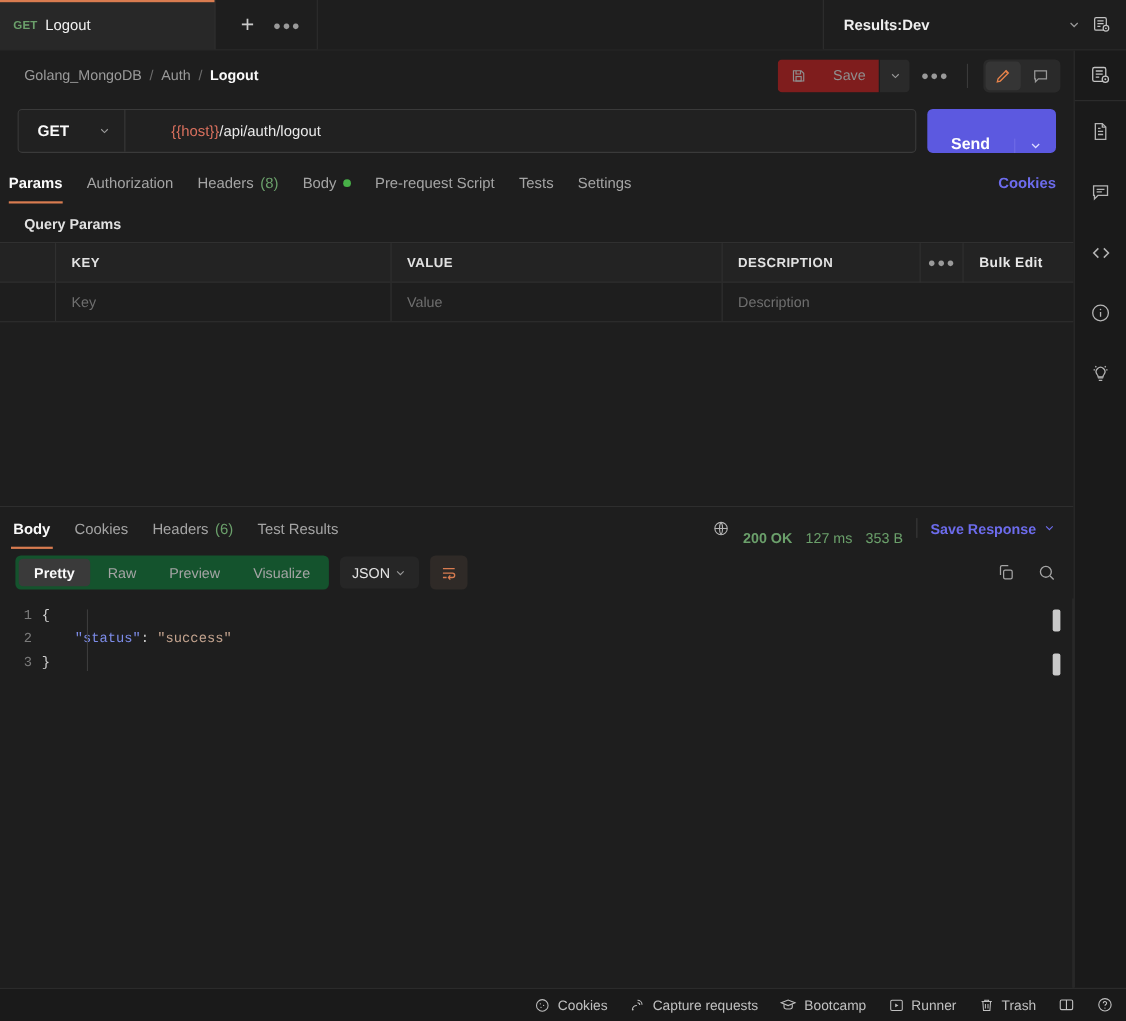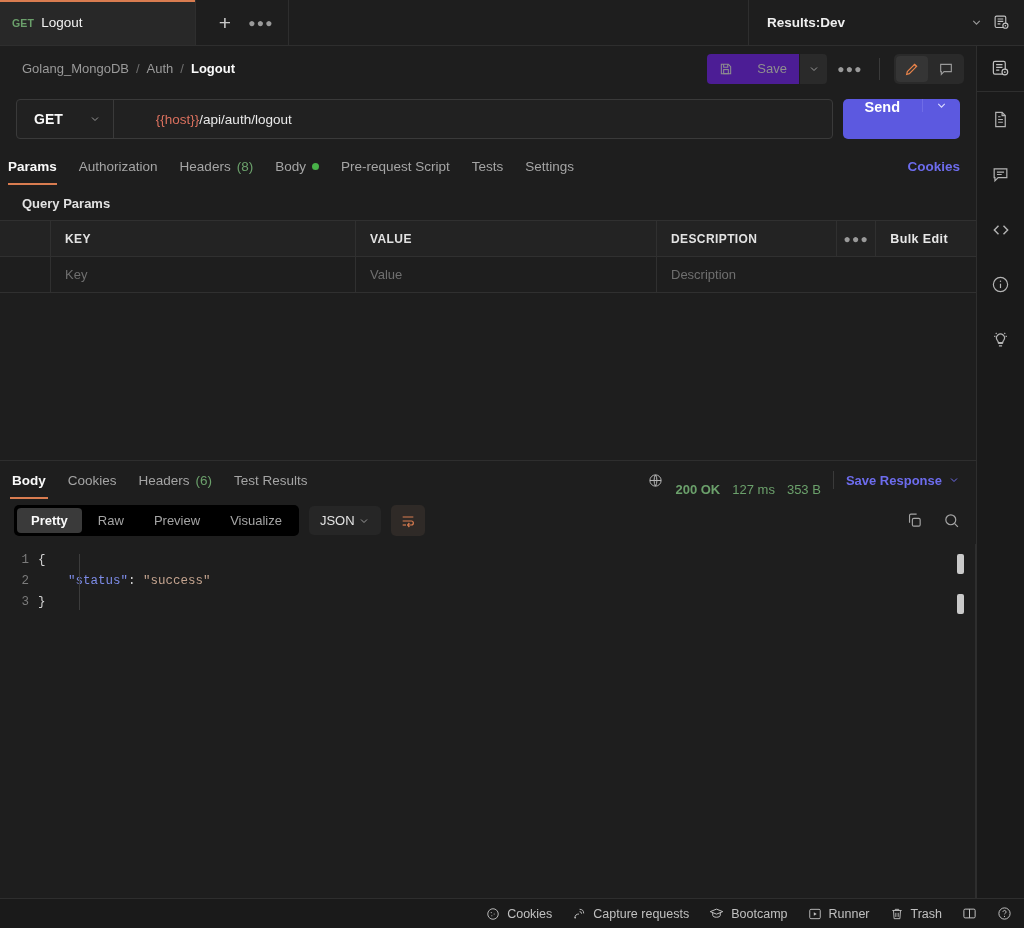--- a/index.html
+++ b/index.html
@@ -52,38 +52,38 @@
 
   
   .crumbrow { display: flex; align-items: center; height: 45px; padding: 0 12px 0 22px; flex: none; }
   .crumbs { flex: 1; font-size: 13px; color: #9a9a9a; display: flex; align-items: center; gap: 7px; }
   .crumbs .sep { color: #6e6e6e; }
   .crumbs .last { color: #fafafa; font-weight: bold; }
   .crumb-actions { display: flex; align-items: center; gap: 8px; }
   .save-group { display: flex; align-items: stretch; border-radius: 4px; overflow: hidden; }
   .save-btn {
     display: flex; align-items: center; gap: 24px;
-    padding: 0 12px; height: 30px; background: #4c1d95; color: #8f8f8f; font-size: 13px;
+    padding: 0 12px; height: 30px; background: #7f1d1d; color: #8f8f8f; font-size: 13px;
   }
   .save-caret { width: 28px; height: 30px; background: #2a2a2a; display: flex; align-items: center; justify-content: center; border-left: 1px solid #1e1e1e; }
   .vdiv { width: 1px; height: 22px; background: #3a3a3a; margin: 0 6px; }
   .seg-group { display: flex; background: #2a2a2a; border-radius: 5px; padding: 2px; gap: 2px; }
   .seg-item { width: 32px; height: 26px; border-radius: 4px; display: flex; align-items: center; justify-content: center; color: #9a9a9a; }
   .seg-item.active { background: #353535; color: #e8834a; }
 
   
   .urlrow { display: flex; align-items: center; gap: 10px; padding: 0 16px 0 16px; height: 56px; flex: none; }
   .url-box { flex: 1 1 auto; display: flex; align-items: stretch; height: 40px; border: 1px solid #3a3a3a; border-radius: 4px; background: #212121; overflow: hidden; }
   .method-sel { display: flex; align-items: center; gap: 26px; padding: 0 12px 0 17px; border-right: 1px solid #3a3a3a; }
   .method-sel .mtxt { font-size: 14px; font-weight: bold; color: #fafafa; }
   .url-input { flex: 1; display: flex; align-items: center; padding: 0 14px; font-size: 13.5px; white-space: nowrap; overflow: hidden; }
   .url-var { color: #d9705e; margin-left: 28px; }
   .url-path { color: #eaeaea; }
   .send-btn {
-    display: flex; align-items: flex-start; height: 40px; border-radius: 5px; overflow: hidden;
+    display: flex; align-items: flex-end; height: 40px; border-radius: 5px; overflow: hidden;
     background: #5c59e0; flex: none;
   }
   .send-label { display: flex; align-items: center; padding: 0 22px; font-size: 14.5px; font-weight: bold; color: #fff; }
   .send-caret { width: 38px; display: flex; align-items: center; justify-content: center; color: #dcdcff; border-left: 1px solid #6f6ce6; }
 
   
   .req-tabs { display: flex; align-items: center; height: 38px; padding: 0 16px 0 8px; flex: none; }
   .rtabs { display: flex; align-items: stretch; gap: 22px; flex: 1; height: 100%; }
   .rtab { position: relative; display: flex; align-items: center; gap: 6px; font-size: 13.5px; color: #a5a5a5; }
   .rtab.active { color: #fafafa; font-weight: bold; }
@@ -114,21 +114,21 @@
   .resp-tabs { display: flex; align-items: center; height: 38px; padding: 0 16px 0 10px; }
   .resp-left { display: flex; align-items: stretch; gap: 18px; height: 100%; padding-left: 0; }
   .resp-left .rtab { padding: 0 2px; }
   .resp-right { margin-left: auto; display: flex; align-items: center; gap: 12px; font-size: 13px; }
   .stat { color: #6ba06b; font-weight: bold; margin-top: 18px; }
   .stat.light { font-weight: normal; }
   .save-resp { color: #6d6ced; font-weight: bold; display: flex; align-items: center; gap: 6px; }
   .sep-v { width: 1px; height: 18px; background: #3a3a3a; }
 
   .resp-toolbar { display: flex; align-items: center; gap: 10px; padding: 6px 16px 8px 14px; }
-  .viewseg { display: flex; background: #000000; border-radius: 5px; padding: 3px; gap: 2px; }
+  .viewseg { display: flex; background: #14532d; border-radius: 5px; padding: 3px; gap: 2px; }
   .viewseg .v { padding: 5px 14px; font-size: 13px; color: #a5a5a5; border-radius: 4px; }
   .viewseg .v.active { background: #3a3a3a; color: #fafafa; font-weight: bold; }
   .lang-sel { display: flex; align-items: center; gap: 3px; background: #262626; border-radius: 5px; padding: 7px 11px; font-size: 13px; color: #e4e4e4; }
   .wrap-btn { width: 34px; height: 31px; border-radius: 5px; background: #2f2a27; display: flex; align-items: center; justify-content: center; color: #d97c50; }
   .resp-tools-right { margin-left: auto; display: flex; align-items: center; gap: 20px; color: #a5a5a5; }
 
   .code-area { position: relative; display: flex; padding-top: 6px; height: 354px; }
   .gutter { width: 38px; flex: none; text-align: right; padding-right: 9px; }
   .gutter div { font-family: "Liberation Mono", monospace; font-size: 12.5px; line-height: 21px; color: #7b7b7b; }
   .code { flex: 1; font-family: "Liberation Mono", monospace; font-size: 12.5px; line-height: 21px; position: relative; }

